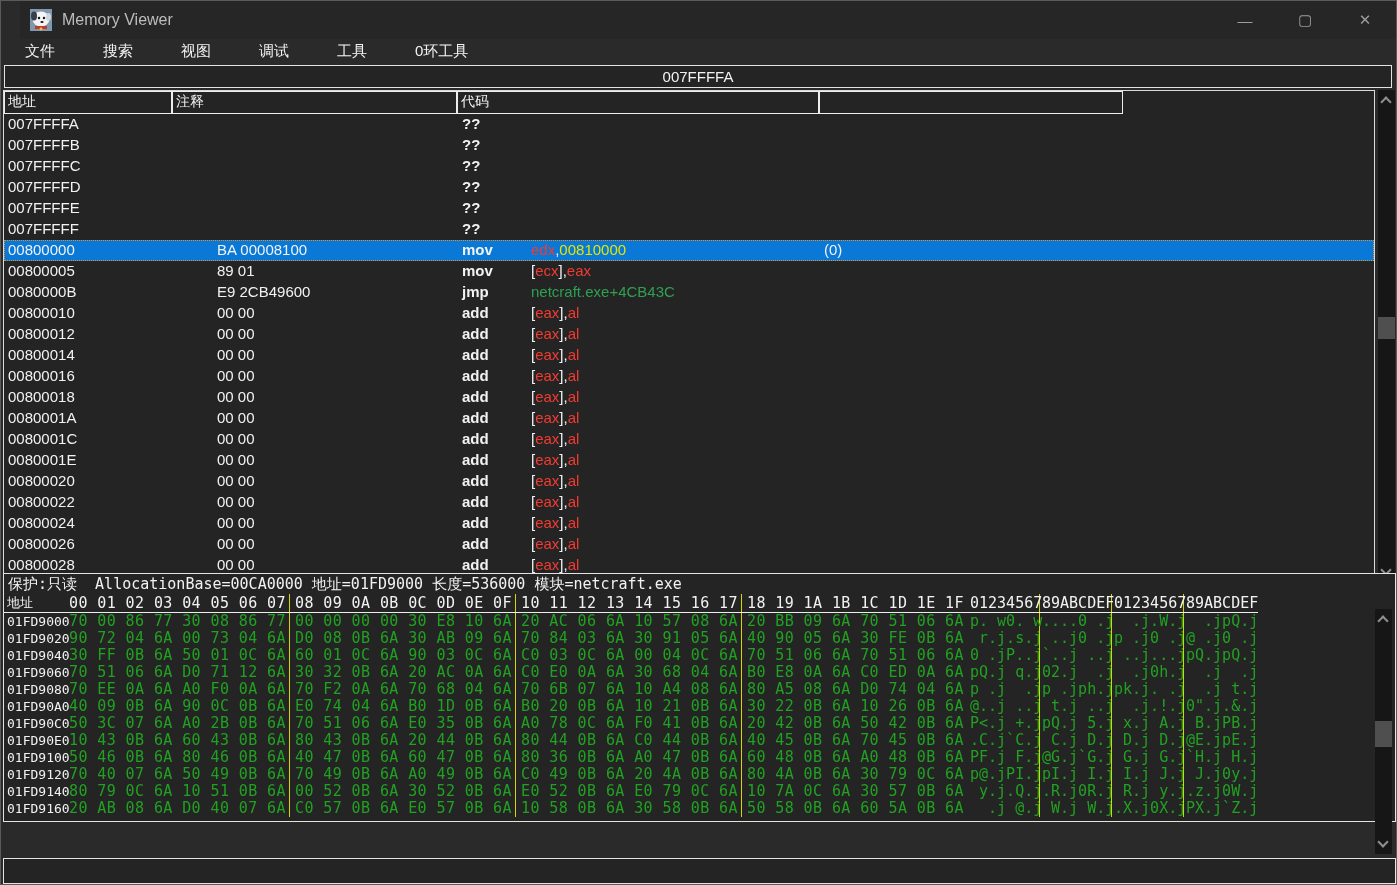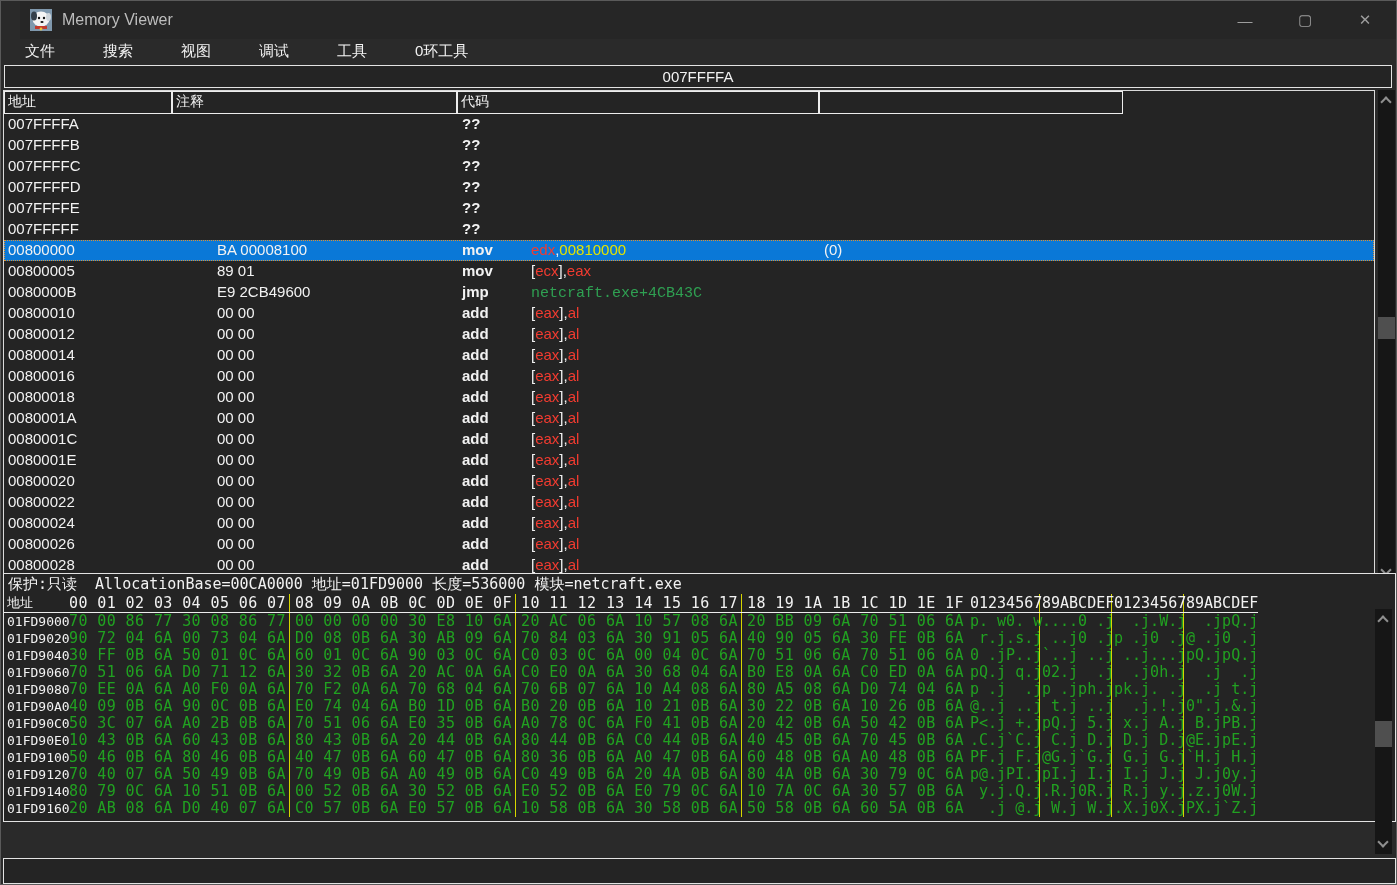--- a/index.html
+++ b/index.html
@@ -26,21 +26,21 @@
   .hcell { border:1px solid #ededed; color:#f2f2f2; font-size:14px; padding:1px 0 0 3px; }
   .hcell:nth-child(1){ width:168px; } .hcell:nth-child(2){ width:285px; } .hcell:nth-child(3){ width:362px; }
   .hcell:nth-child(4){ width:304px; } .hcell:nth-child(5){ flex:1; }
   .drow { position:relative; height:21px; font-size:15px; color:#f2f2f2; line-height:20px; }
   .drow.sel { background:#0a78d7; outline:1px dotted #de9030; outline-offset:-1px; }
   .d-addr { position:absolute; left:4px; }
   .d-bytes{ position:absolute; left:193px;margin-left:20px; }
   .d-mn   { position:absolute; left:458px; font-weight:bold; }
   .d-ops  { position:absolute; left:527px; white-space:pre; }
   .d-cmt  { position:absolute; left:820px; }
-  .t-txt{ color:#f2f2f2; } .t-reg{ color:#f23b30; } .t-imm{ color:#e4e400; } .t-num{ color:#3c82dc; } .t-sym{ color:#2fa052;font-family:Liberation Mono, monospace; }
+  .t-txt{ color:#f2f2f2; } .t-reg{ color:#f23b30; } .t-imm{ color:#e4e400; } .t-num{ color:#3c82dc; } .t-sym{ color:#2fa052; }
   
   .vscroll { position:absolute; width:17px; background:#161616; }
   .dscroll { top:89px; left:1377px; height:492px; }
   .hscroll { top:608px; left:1374px; height:245px; }
   .chev { position:absolute; left:4px; width:8px; height:8px; border-left:2px solid #8f8f8f; border-top:2px solid #8f8f8f; }
   .chev.up   { top:8px;   transform:rotate(45deg); }
   .chev.down { bottom:8px; transform:rotate(225deg); }
   .thumb { position:absolute; left:0; width:100%; background:#4f4f4f; }
   
   .copybar { position:absolute; top:583px; left:3px; width:1100px; height:18px; border:1px solid #e3e3e3; background:#d946ef;

